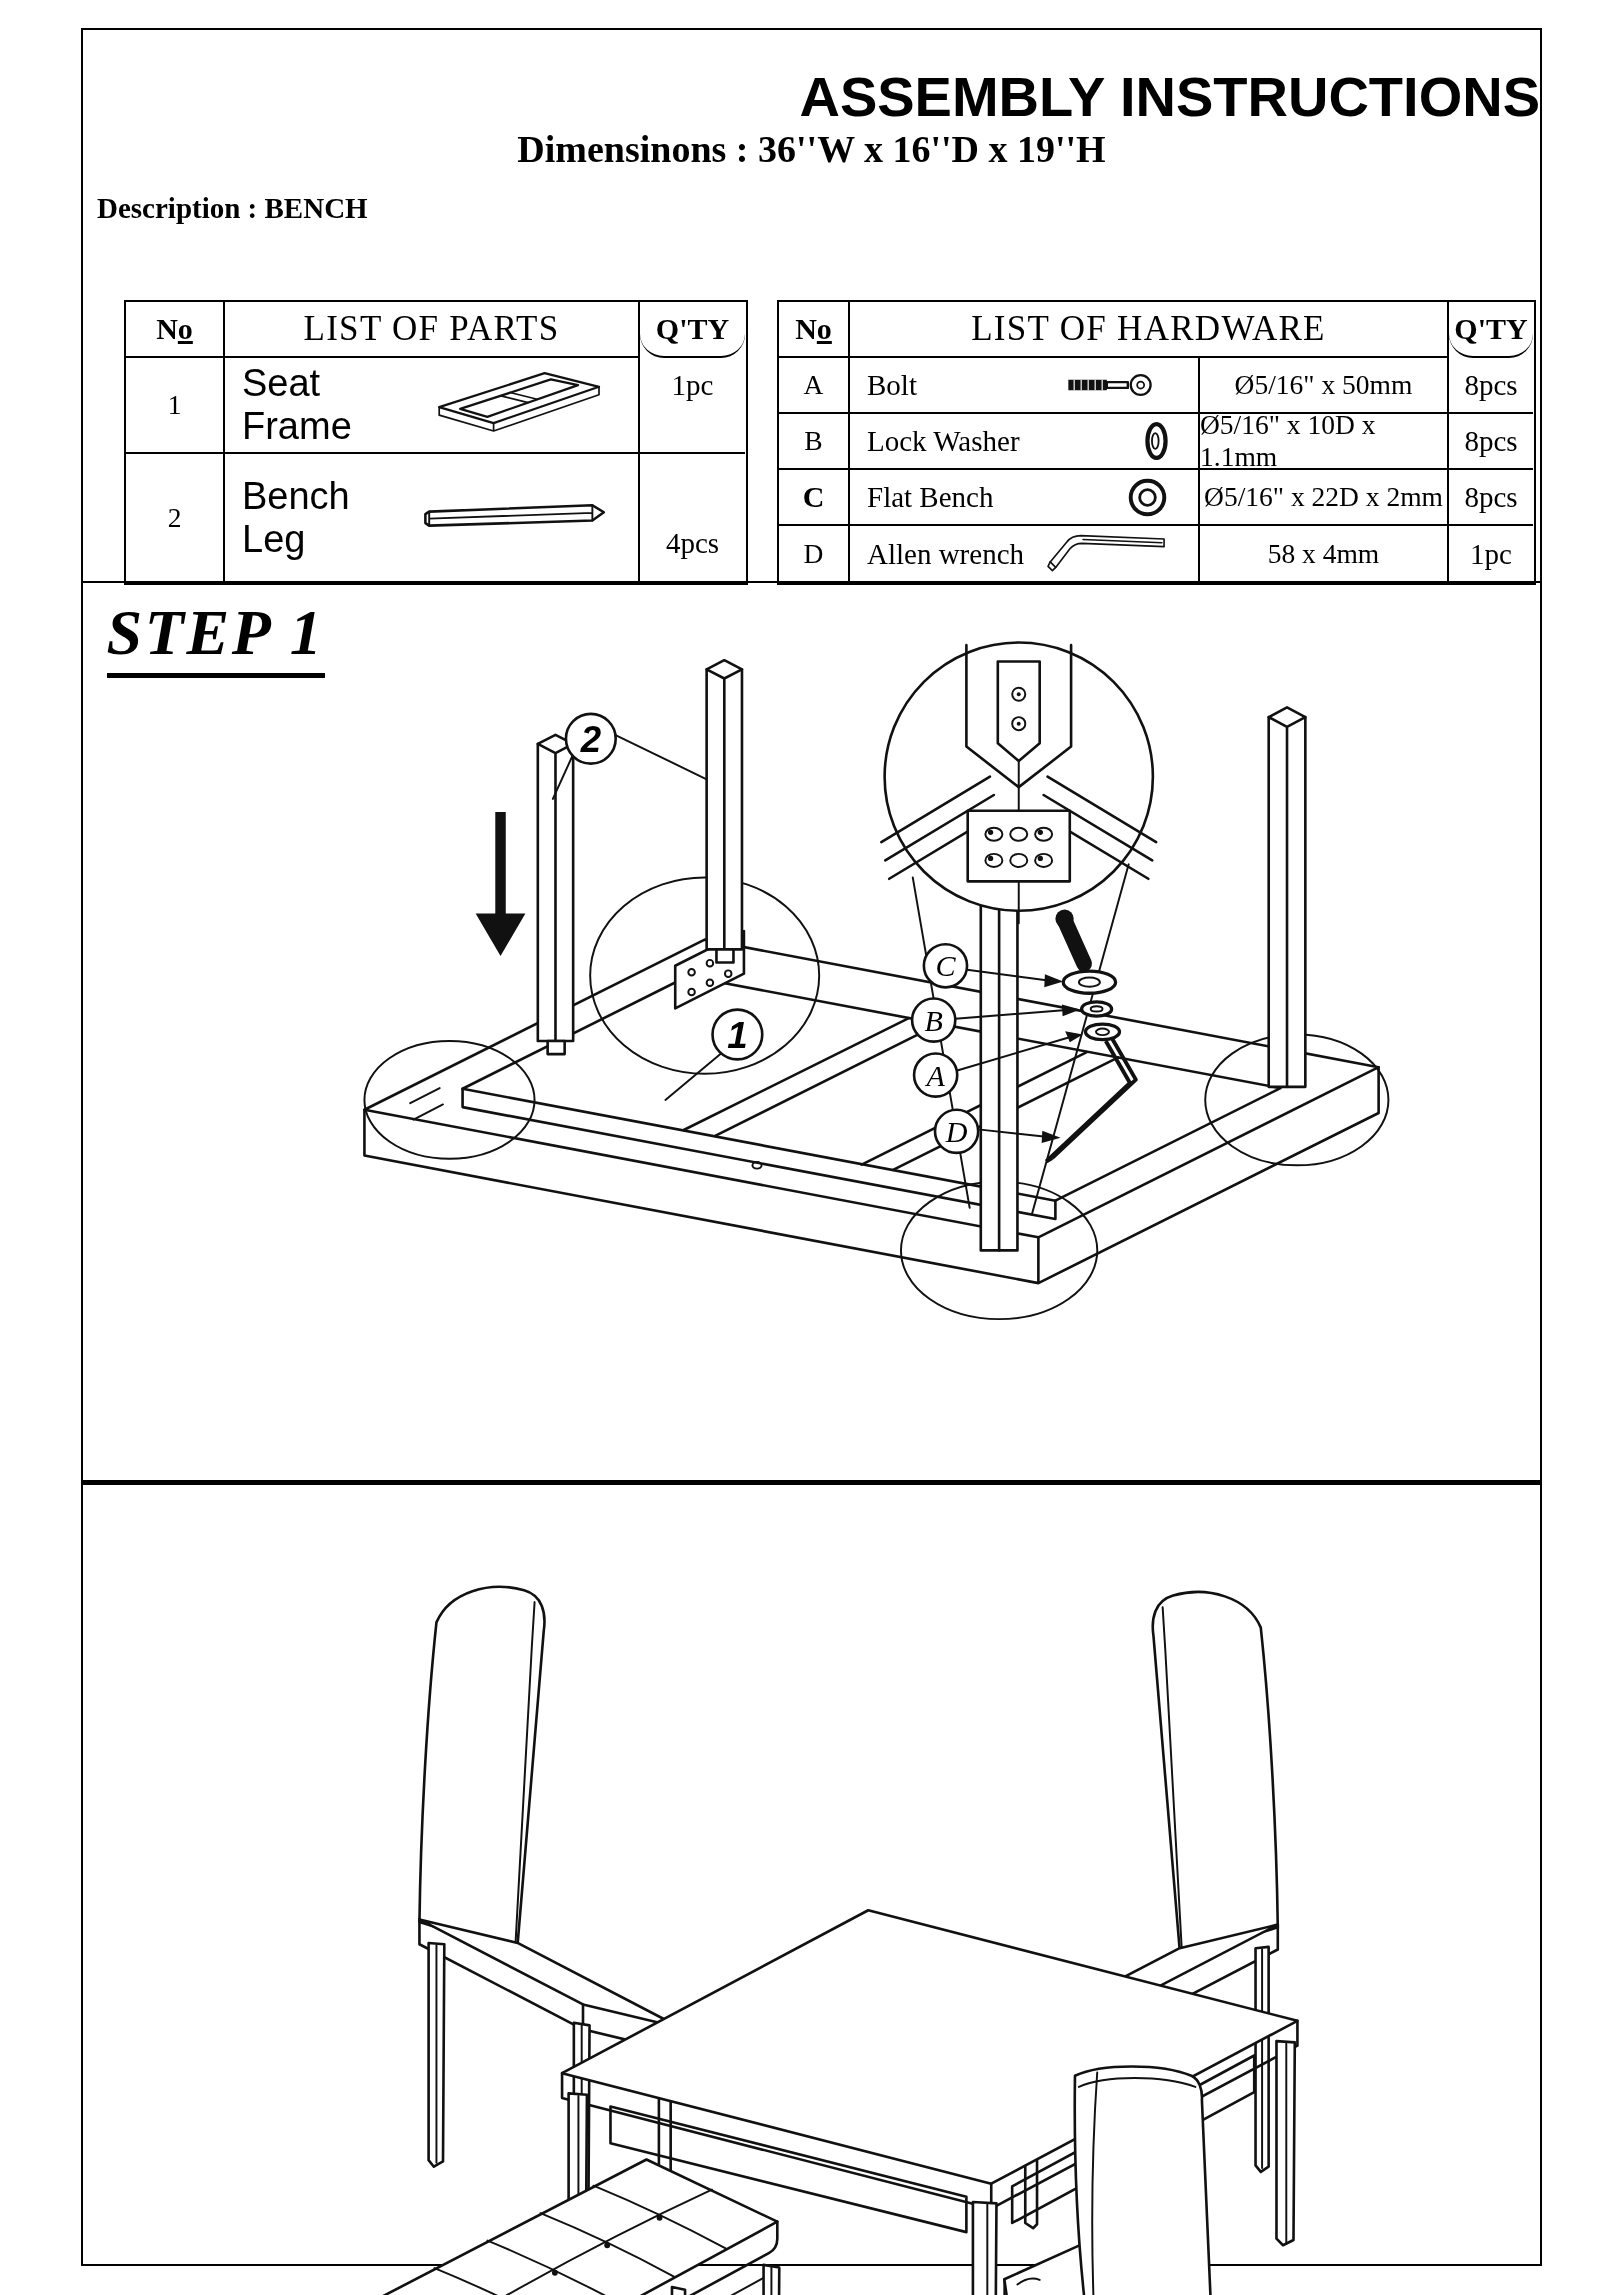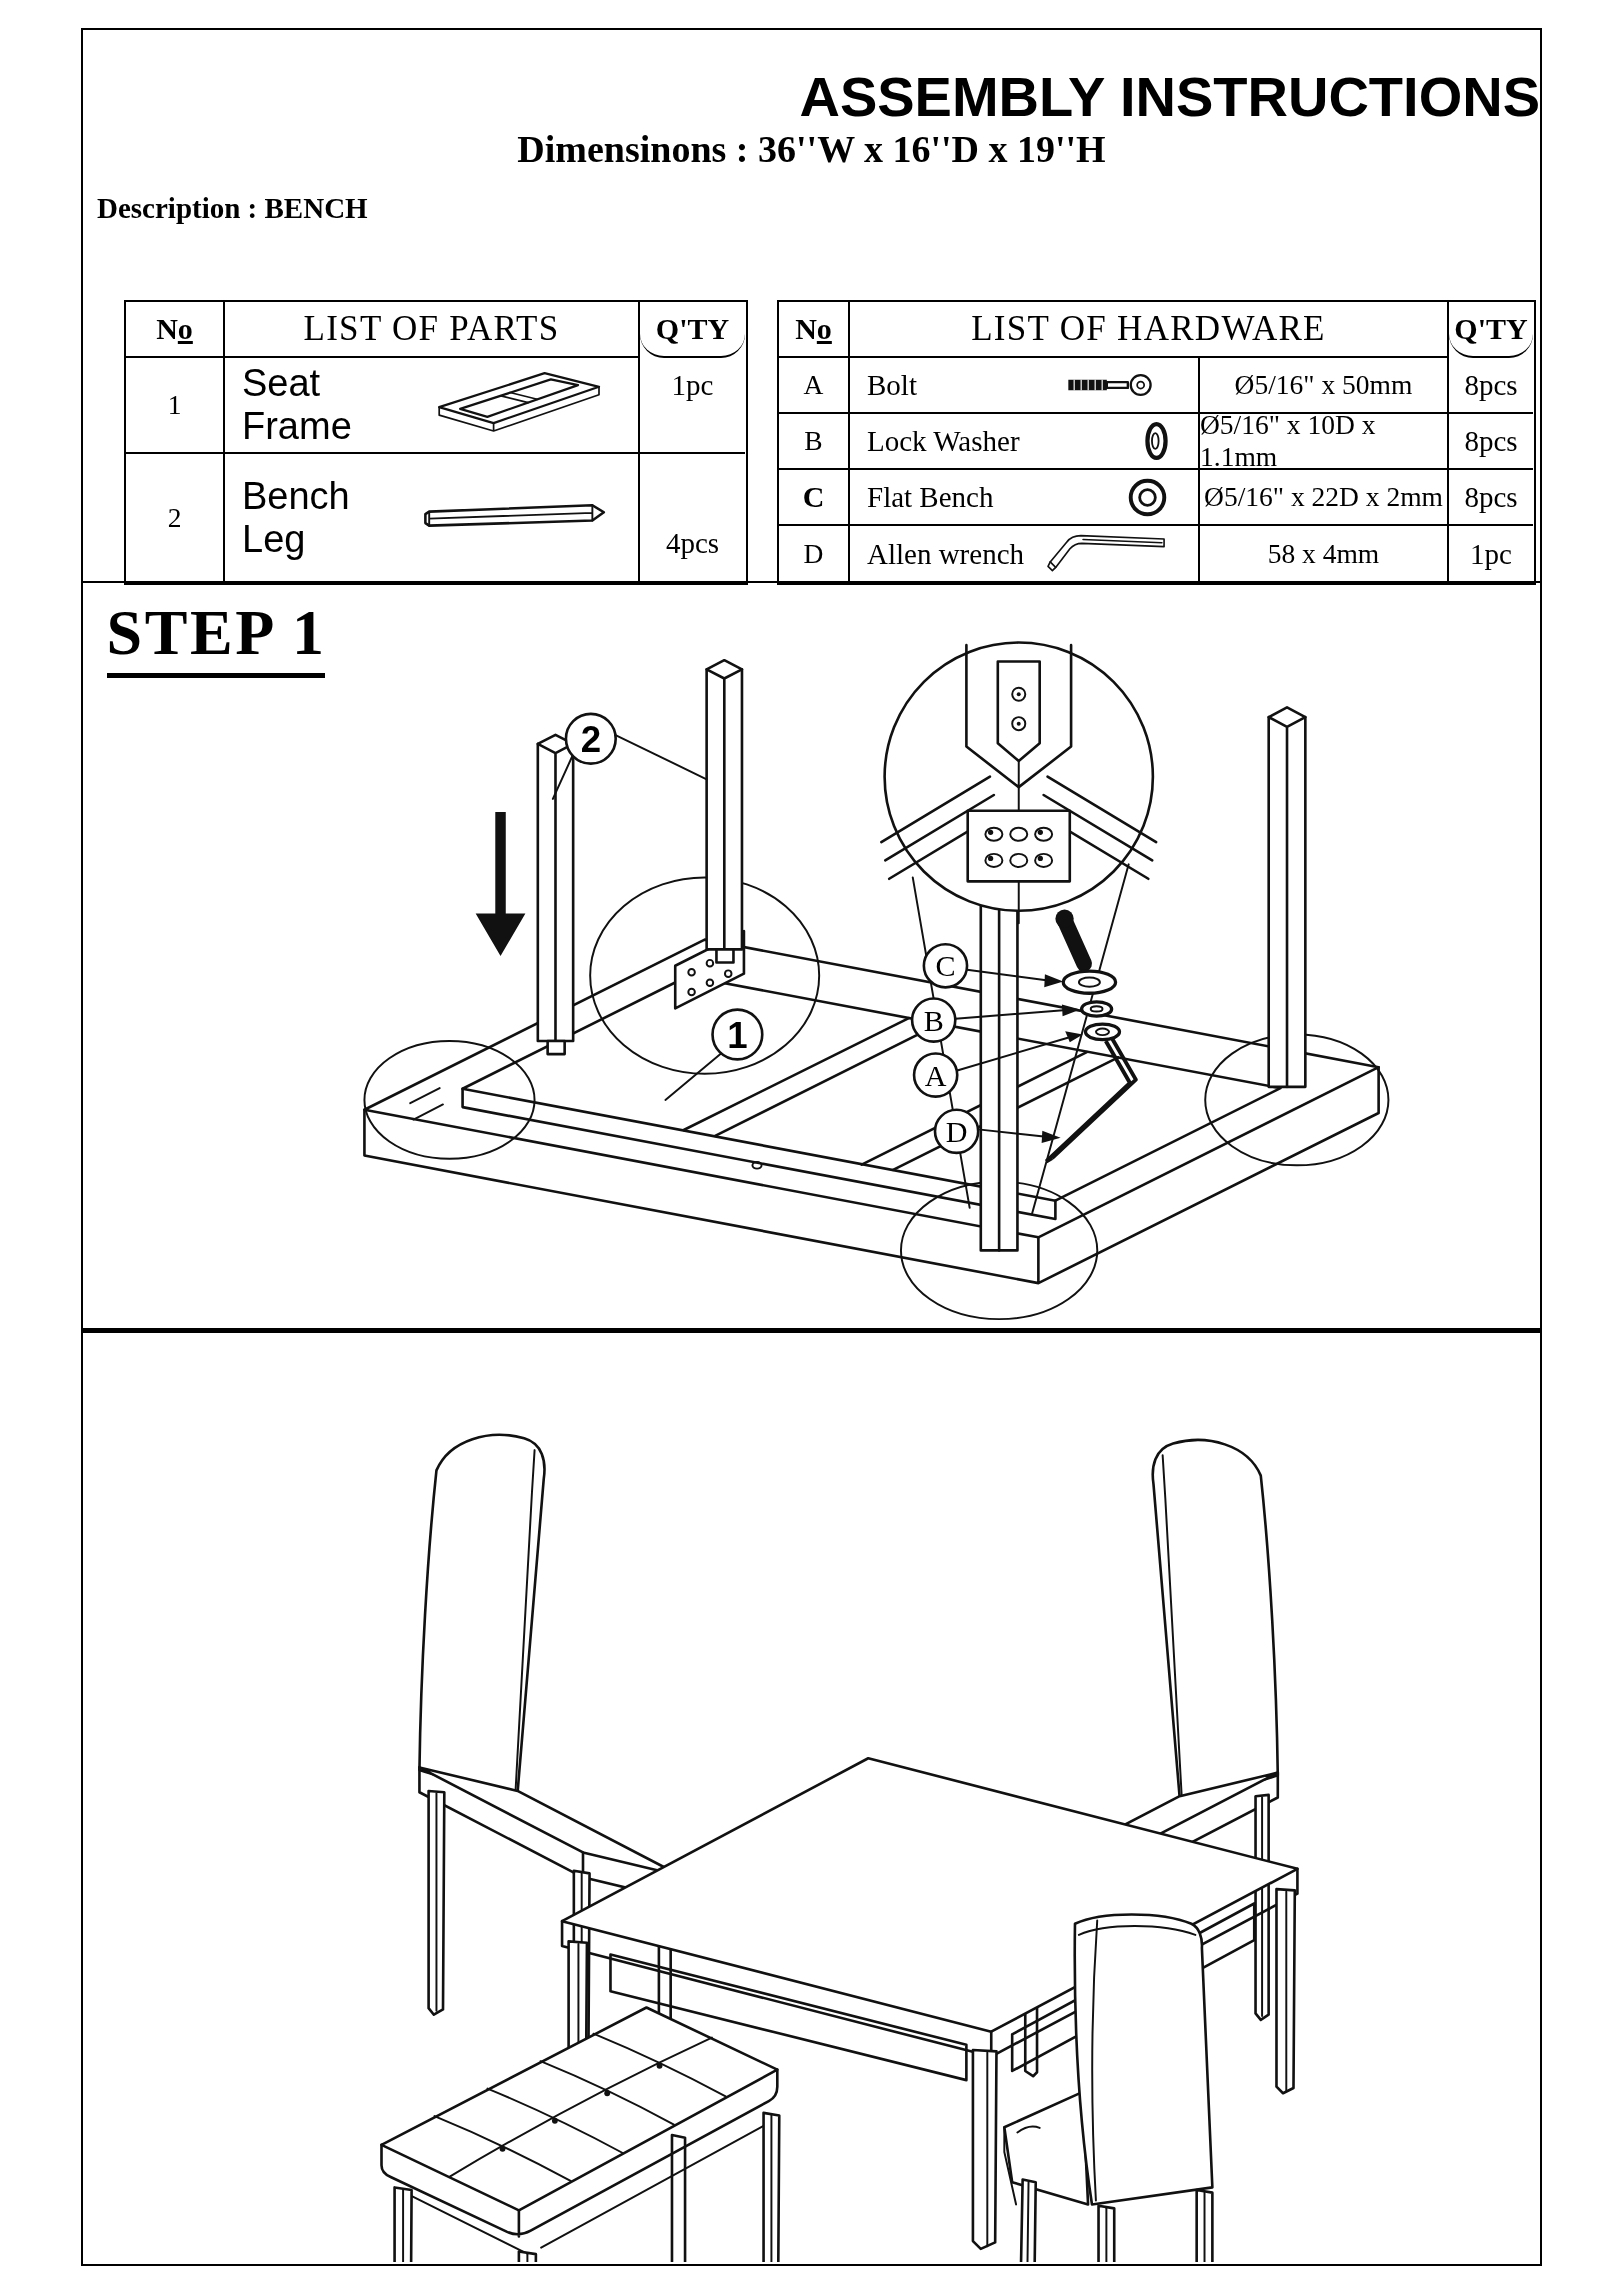--- a/index.html
+++ b/index.html
@@ -1,19 +1,19 @@
 <!DOCTYPE html>
 <html style="font-size:10.5px"><head>
 <meta charset="utf-8">
 <style>
   html,body{margin:0;padding:0;background:#fff;}
   body{width:1623px;height:2295px;position:relative;font-family:"Liberation Serif",serif;color:#000;}
   .frame{position:absolute;left:81px;top:28px;width:1461px;height:2238px;border:2.6px solid #000;box-sizing:border-box;background:#fff;}
   .sec-top{position:relative;height:551px;}
-  .sec-step{position:relative;height:747px;border-top:2.6px solid #000;box-sizing:border-box;}
+  .sec-step{position:relative;height:899px;border-top:2.6px solid #000;box-sizing:border-box;font-style:italic;}
   .sec-final{position:relative;height:935px;border-top:5.9px solid #000;box-sizing:border-box;}
 
   .title{position:absolute;top:34px;left:0;width:100%;text-align:right;
          font-family:"Liberation Sans",sans-serif;font-weight:700;font-size:56px;letter-spacing:0;}
   .dims{position:absolute;top:97px;left:0;width:100%;text-align:center;
         font-family:"Liberation Serif",serif;font-weight:700;font-size:38px;}
   .desc{position:absolute;top:162px;left:5px;width:100%;text-align:left;
         font-family:"Liberation Serif",serif;font-weight:700;font-size:29px;margin-left:9px;}
 
   .tbl{position:absolute;display:grid;border:2.6px solid #000;box-sizing:border-box;background:#fff;}

